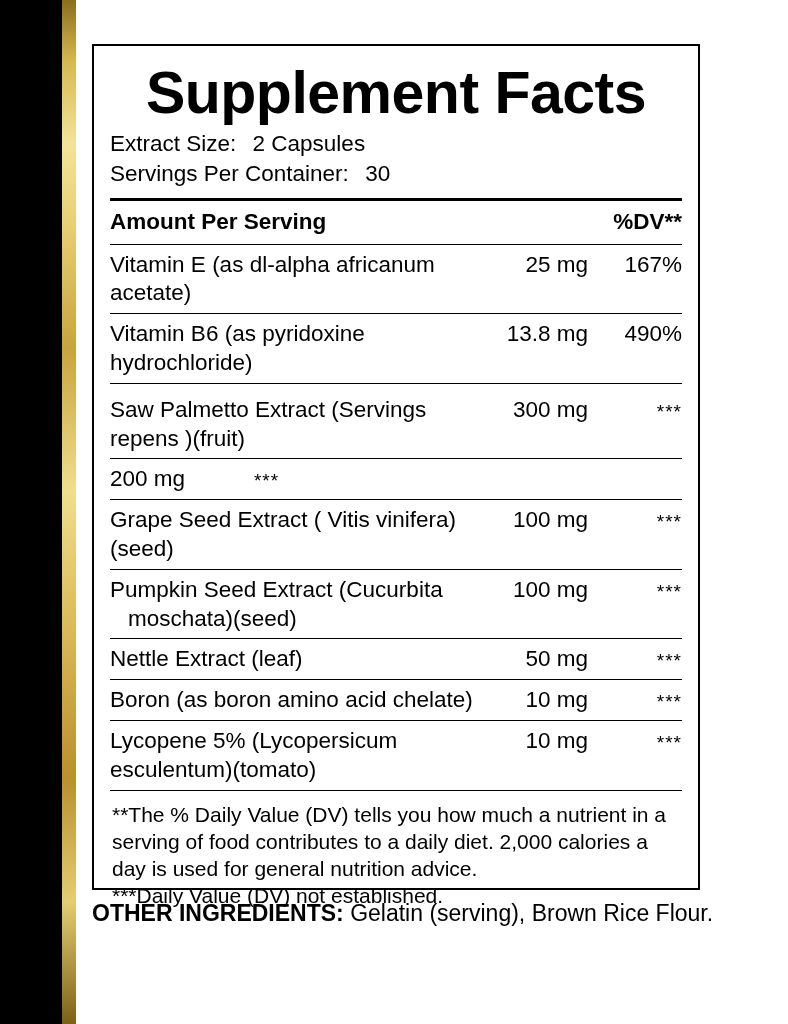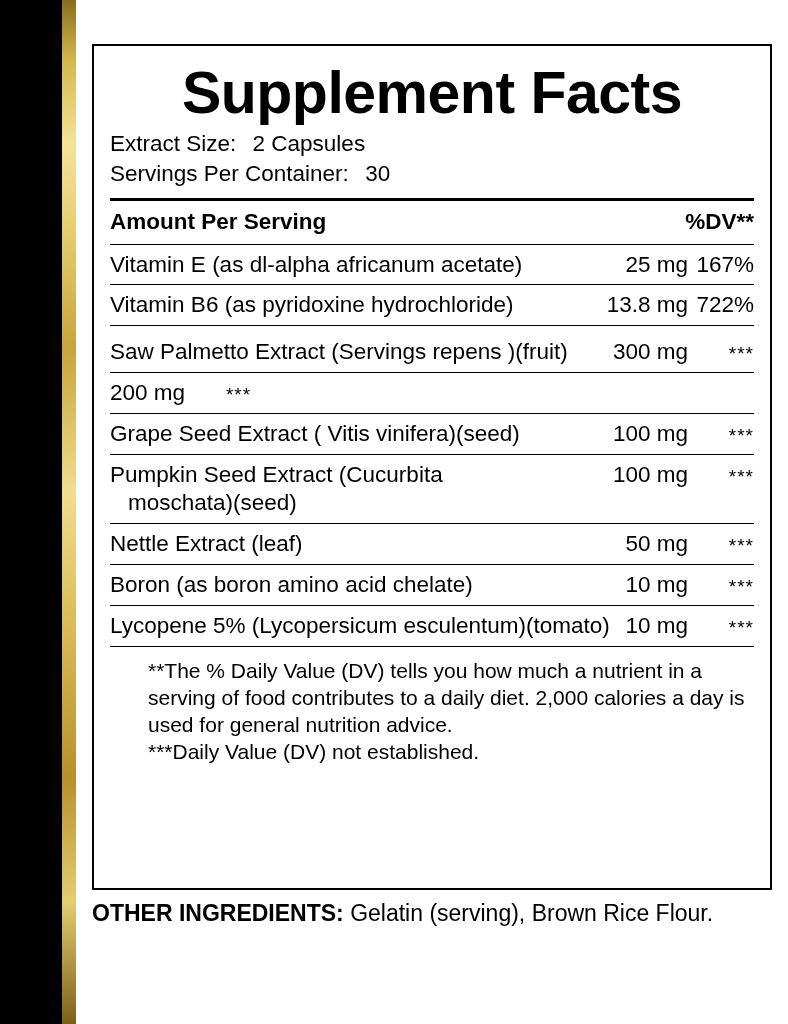--- a/index.html
+++ b/index.html
@@ -40,21 +40,21 @@
       #d9b855 62%,
       #b8902c 76%,
       #e4cd73 88%,
       #7d6018 100%);
   }
 
   .panel {
     position: absolute;
     left: 92px;
     top: 44px;
-    width: 680px;
+    width: 608px;
     height: 846px;
     border: 2px solid #000000;
     box-sizing: border-box;
     padding: 10px 16px 0 16px;
   }
 
   .sf-title {
     font-size: 59px;
     font-weight: bold;
     letter-spacing: -0.5px;
@@ -79,20 +79,21 @@
   .rule-thin {
     border-top: 1.5px solid #000000;
   }
 
   .row {
     display: flex;
     align-items: flex-start;
     font-size: 22.5px;
     line-height: 1.28;
     padding: 6px 0 5px 0;
+    gap: 28px;
   }
   .row .name {
     flex: 1 1 auto;
     padding-right: 6px;
   }
   .row .amt {
     flex: 0 0 auto;
     text-align: right;
     white-space: nowrap;
     padding-right: 8px;
@@ -122,21 +123,20 @@
     padding-left: 18px;
   }
   .spacer-band {
     height: 6px;
   }
 
   .footnote {
     font-size: 21px;
     line-height: 1.3;
     padding: 10px 2px 0 2px;
-    margin-left: 36px;
   }
   .footnote p {
     margin: 0;
   }
 
   .other-ing {
     position: absolute;
     left: 92px;
     top: 900px;
     width: 690px;
@@ -180,21 +180,21 @@
     <span class="name">Vitamin E (as dl-alpha africanum acetate)</span>
     <span class="amt">25 mg</span>
     <span class="dv">167%</span>
   </div>
 
   <div class="rule-thin"></div>
 
   <div class="row">
     <span class="name">Vitamin B6 (as pyridoxine hydrochloride)</span>
     <span class="amt">13.8 mg</span>
-    <span class="dv">722%</span>
+    <span class="dv">490%</span>
   </div>
 
   <div class="rule-thin"></div>
   <div class="spacer-band"></div>
 
   <div class="row">
     <span class="name">Saw Palmetto Extract (Servings repens )(fruit)</span>
     <span class="amt">300 mg</span>
     <span class="dv stars">***</span>
   </div>

